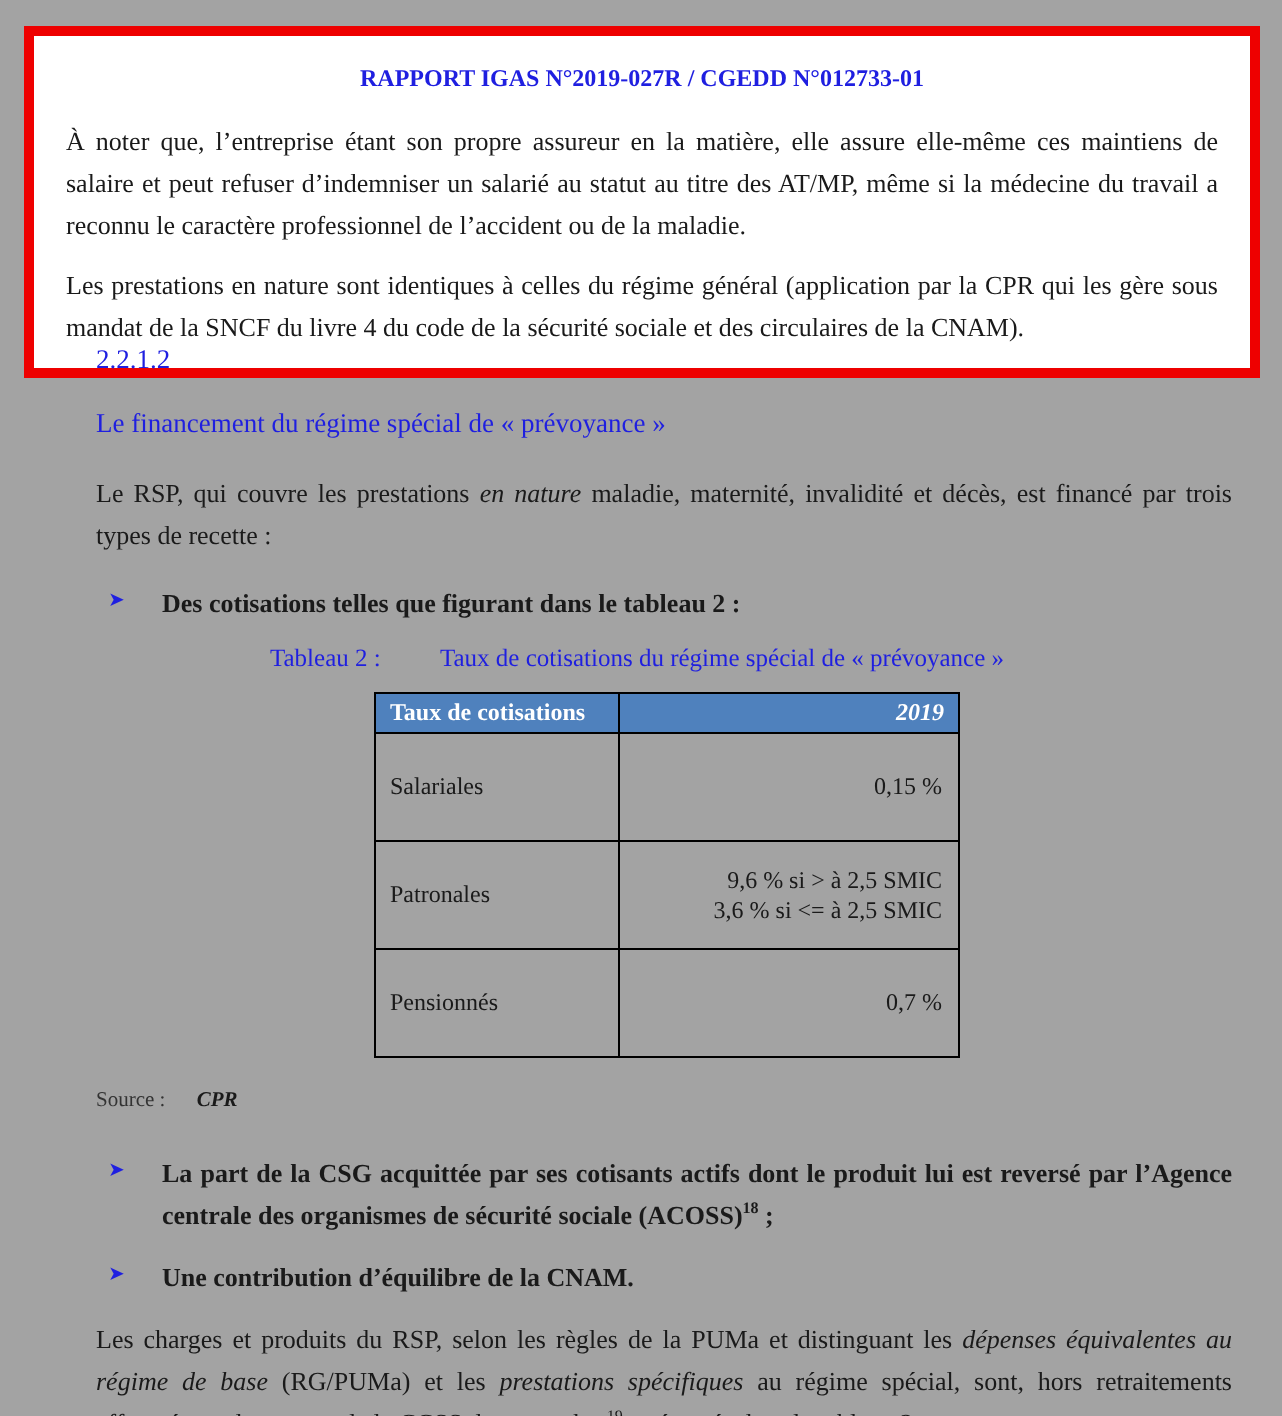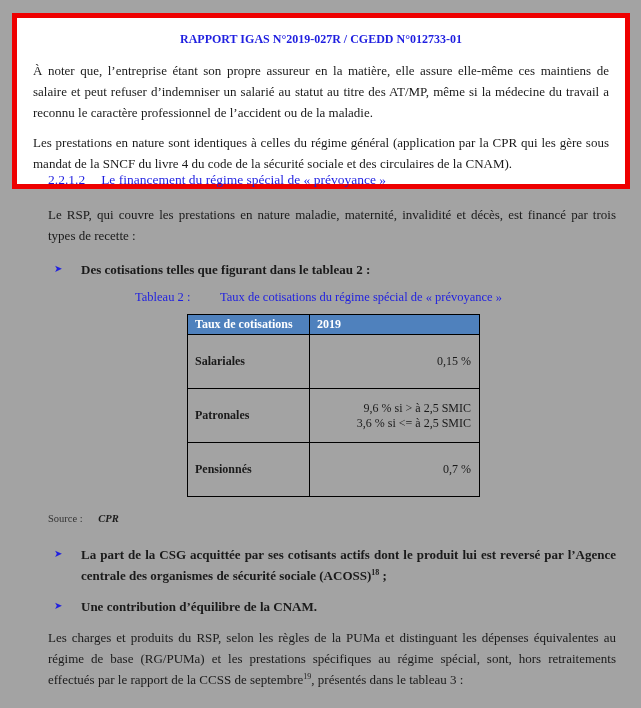--- a/index.html
+++ b/index.html
@@ -40,20 +40,21 @@
 
   
   .content{
     position:absolute;left:48px;top:172px;width:568px;
   }
   .section-heading{
     color:var(--accent-blue);
     font-size:13.5px;
     display:flex;gap:16px;
     margin:0 0 16px 0;
+    flex-direction:column;
   }
   .para{
     font-size:13px;line-height:21px;text-align:justify;
     margin:0 0 13px 0;
   }
   .bullet{
     display:flex;align-items:flex-start;
     margin:0 0 10px 0;
   }
   .bullet .glyph{
@@ -82,36 +83,36 @@
     vertical-align:middle;
   }
   table.rates th{
     background:var(--th-bg);
     color:#fff;
     font-weight:bold;
     height:16px;
     padding:2px 7px;
   }
   th.col-label{width:122px;text-align:left;}
-  th.col-year{width:170px;text-align:left;}
-  td.row-label{font-weight:bold;padding:19px 7px;width:122px;}
+  th.col-year{width:170px;text-align:right;font-style:italic;}
+  td.row-label{font-weight:normal;padding:19px 7px;width:122px;}
   td.row-value{padding:3px 8px;width:170px;}
   td.row-value div{line-height:15px;text-align:right;}
   tr.single td{height:24px;}
   .source{
     font-size:10.5px;
     margin:16px 0 20px 0;
   }
   .source .src-label{color:#333;}
   .source em{
     font-style:italic;font-weight:bold;
     margin-left:13px;
     font-family:"Liberation Serif","DejaVu Serif",serif;
   }
-  .it{margin-top:10px;}
+  .it{font-style:italic;margin-top:10px;}
   sup{font-size:8px;line-height:0;}
   .closing{margin-top:4px;}
 </style>
 </head>
 <body>
 
 <div class="page">
 
   <div class="alert-box">
     <div class="doc-header">RAPPORT IGAS N°2019-027R / CGEDD N°012733-01</div>

